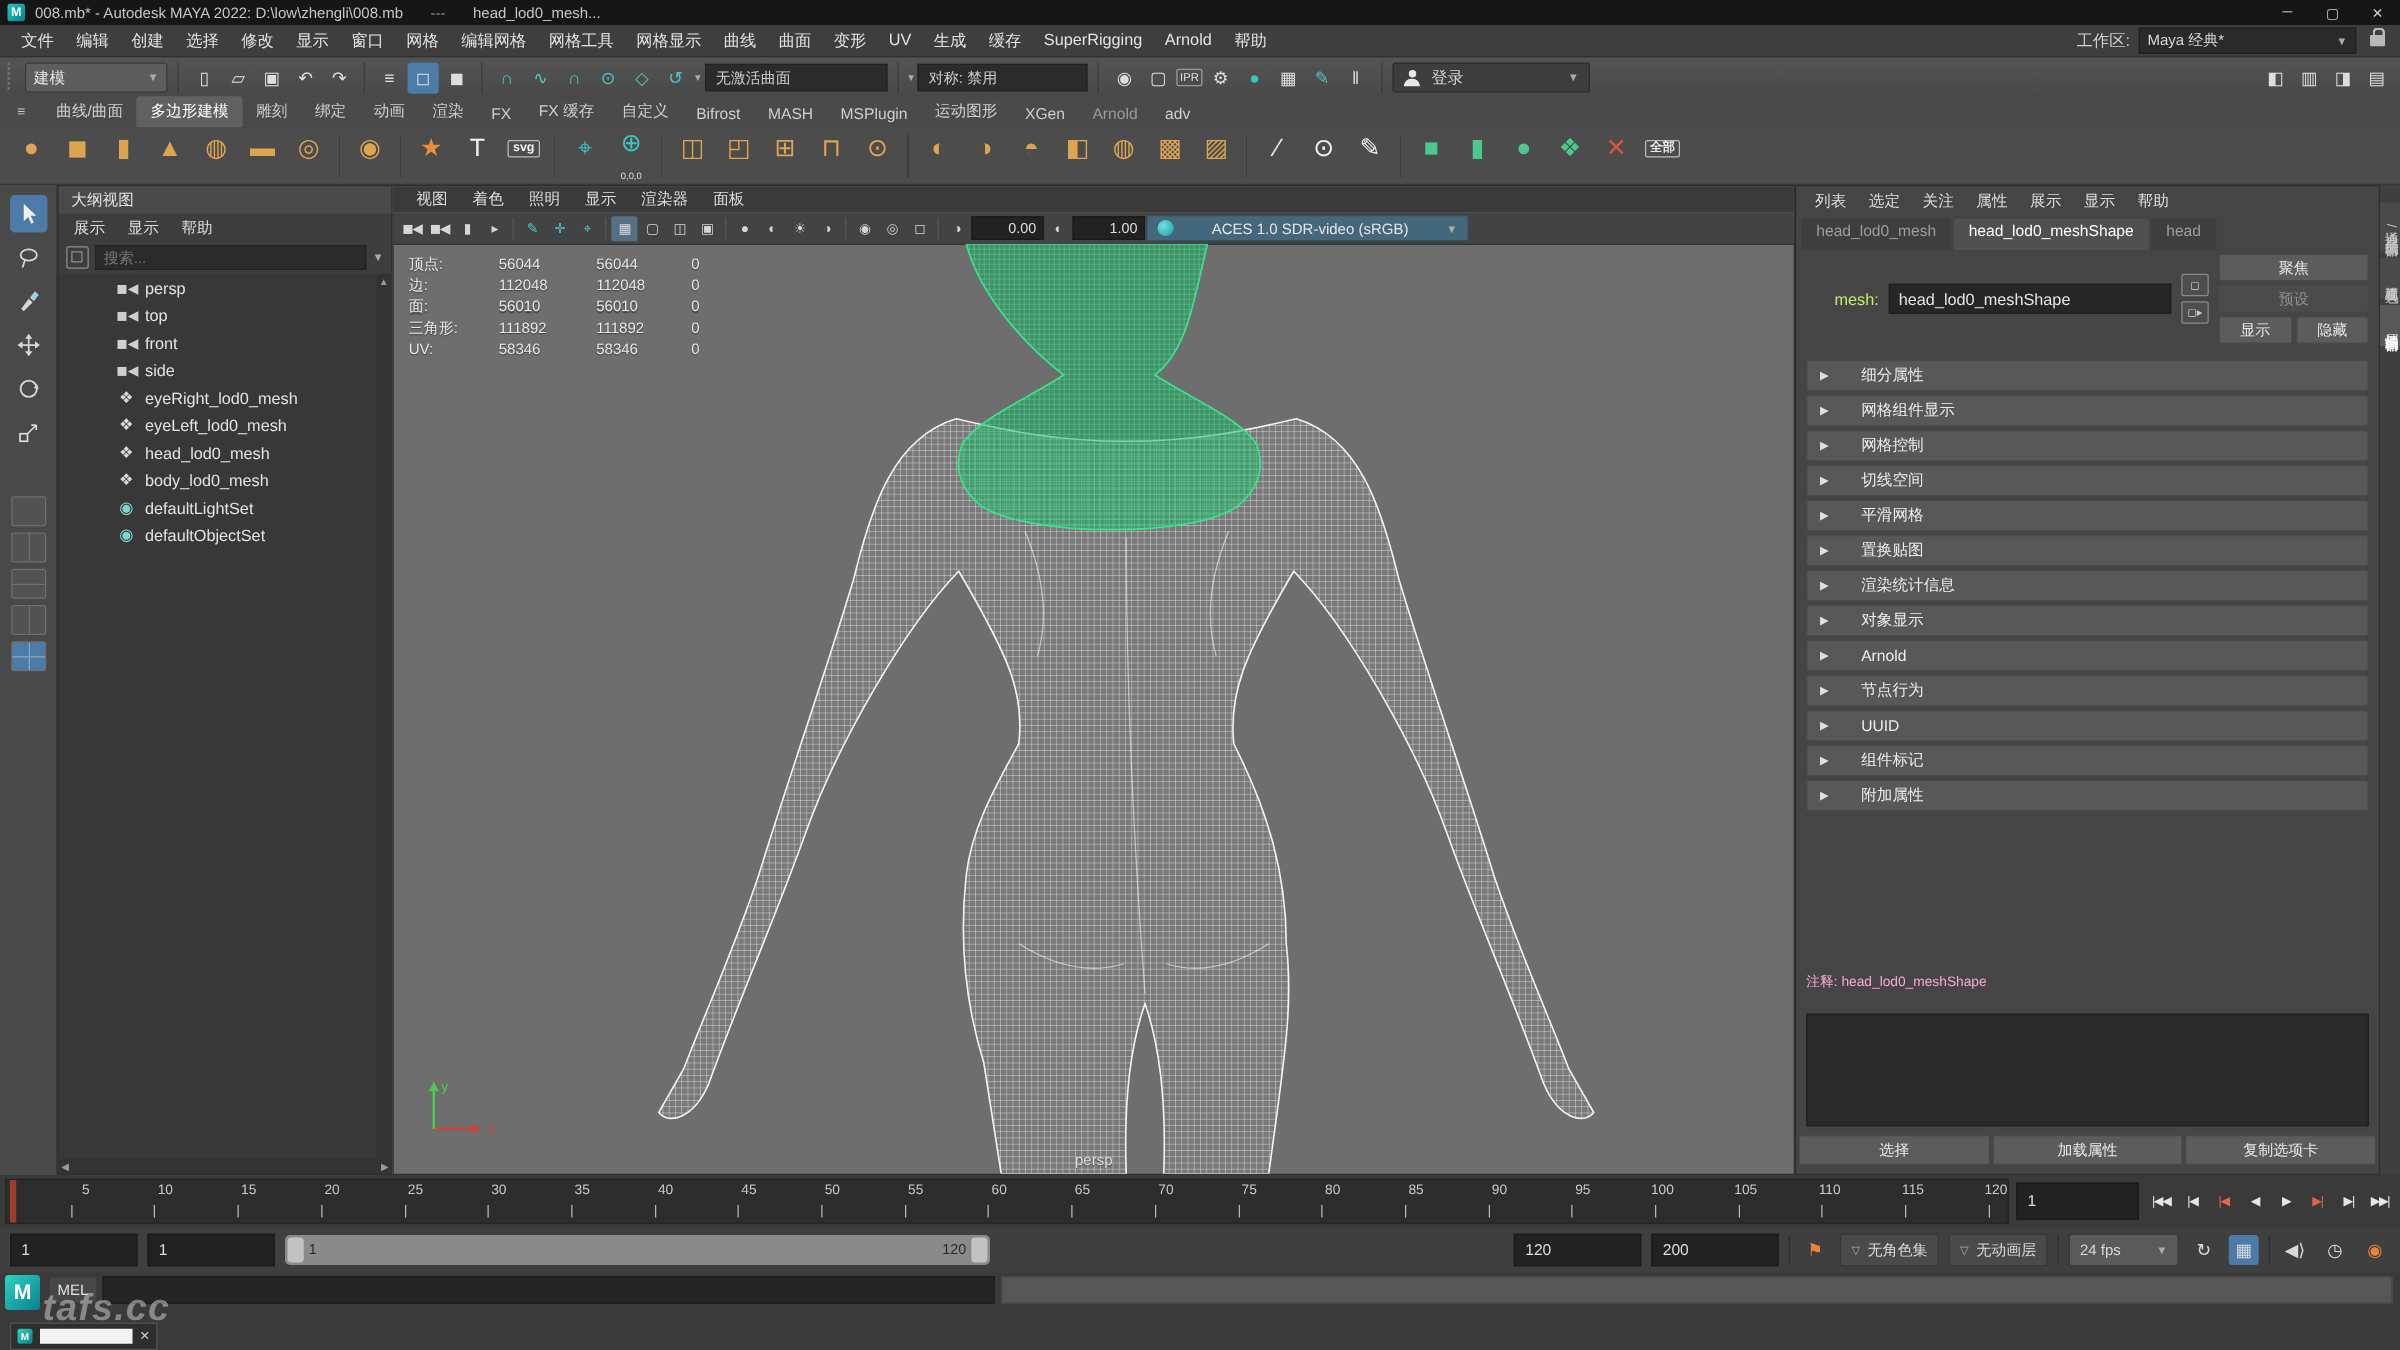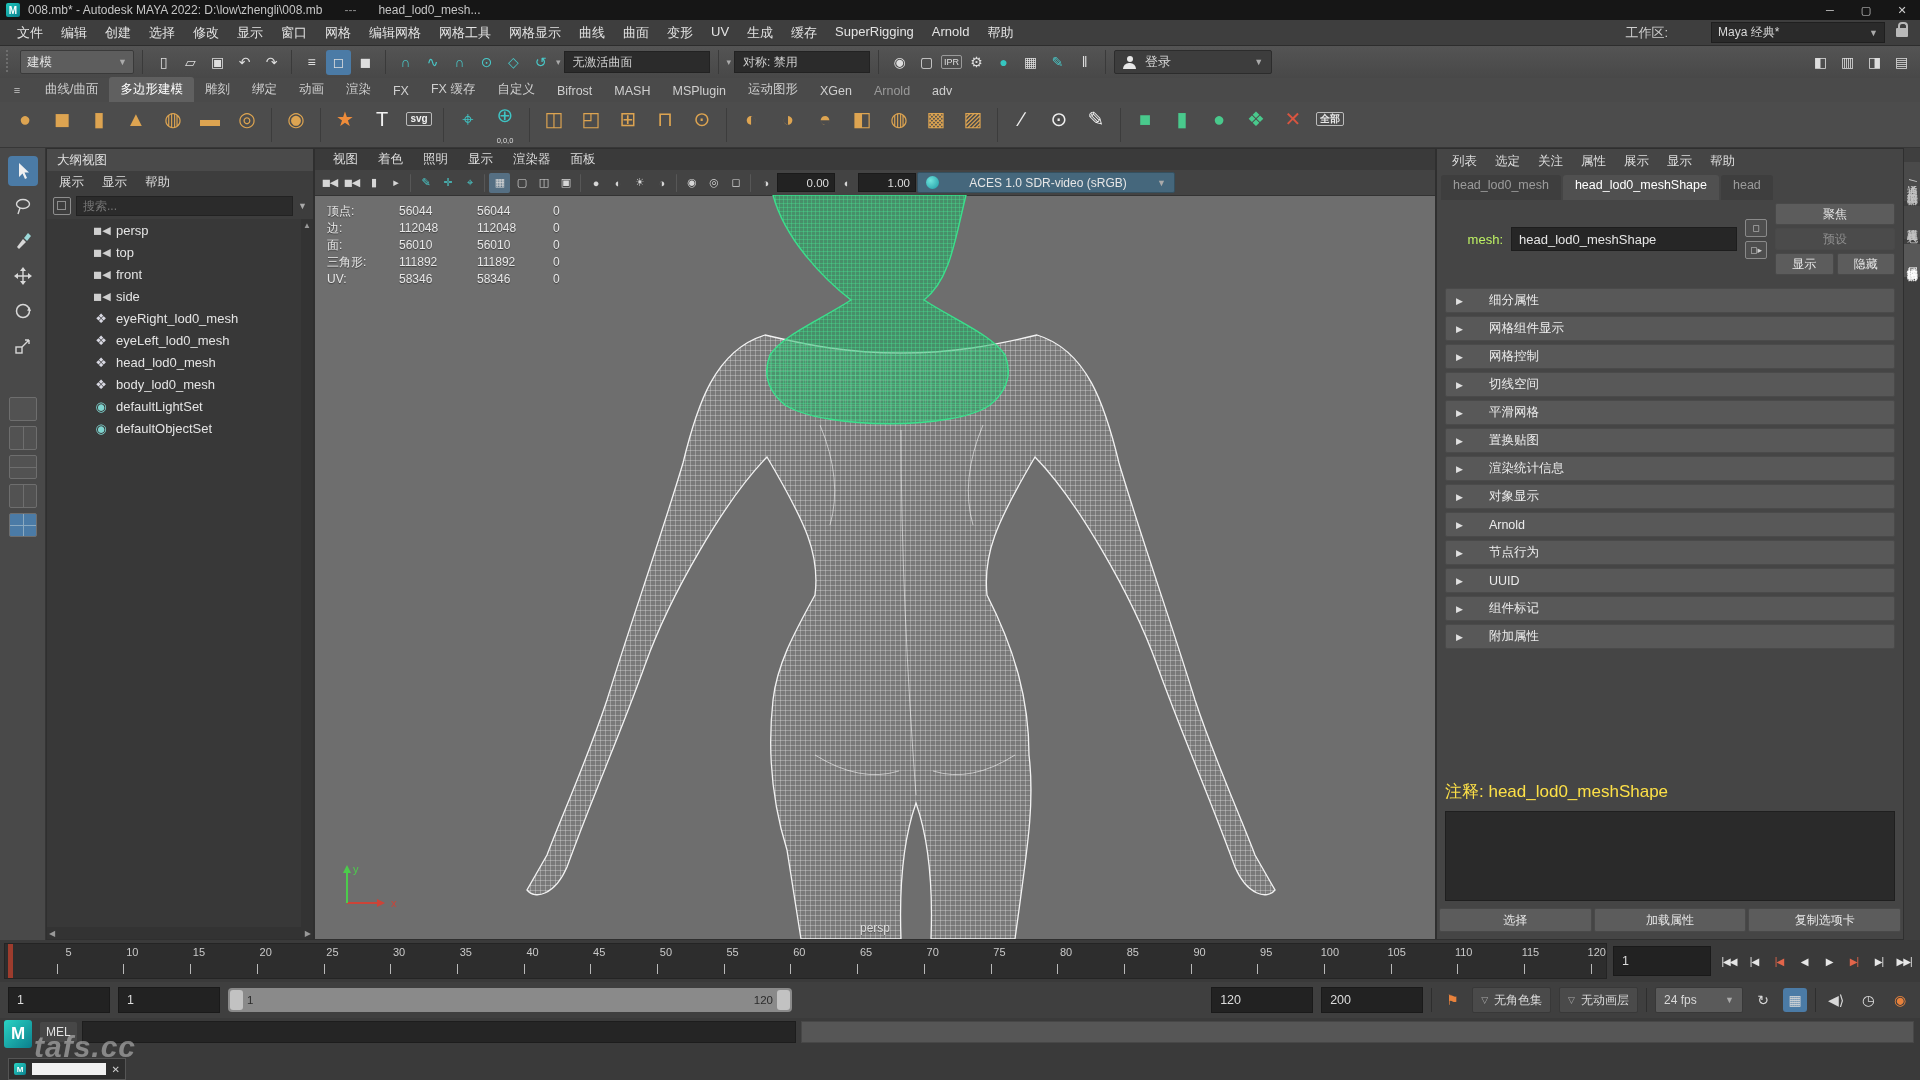--- a/index.html
+++ b/index.html
@@ -14,21 +14,21 @@
   .title-sep{color:#8a8a8a;font-size:12px;margin:0 14px;}
   .win-btns{margin-left:auto;display:flex;height:100%;}
   .win-btn{width:36px;height:100%;display:flex;align-items:center;justify-content:center;color:#cfcfcf;font-size:11px;}
   
   .menubar{left:0;top:20px;width:1920px;height:26px;background:#3e3e3e;border-bottom:1px solid #2d2d2d;
            display:flex;align-items:center;padding:0 8px;box-sizing:border-box;}
   .menu-item{padding:3px 9px;color:#e3e3e3;white-space:nowrap;}
   .workspace{margin-left:auto;display:flex;align-items:center;gap:7px;}
   .ws-label{color:#cfcfcf;}
   .ws-select{width:160px;height:19px;background:#2a2a2a;border:1px solid #1f1f1f;display:flex;align-items:center;
-             padding:0 6px;color:#d8d8d8;font-size:12px;justify-content:space-between;margin-left:36px;}
+             padding:0 6px;color:#d8d8d8;font-size:12px;justify-content:space-between;}
   .caret{font-size:9px;color:#aaa;}
   .lock{width:12px;height:9px;background:#b9b9b9;border-radius:1px;position:relative;margin:0 4px;}
   .lock:before{content:"";position:absolute;left:2px;top:-6px;width:6px;height:6px;border:2px solid #b9b9b9;border-bottom:none;border-radius:4px 4px 0 0;}
   
   .statusline{left:0;top:46px;width:1920px;height:32px;background:linear-gradient(#545454,#484848);
               display:flex;align-items:center;gap:3px;padding:0 6px;box-sizing:border-box;}
   .grip{width:7px;height:24px;background:repeating-linear-gradient(to bottom,#6e6e6e 0 2px,transparent 2px 4px);
         background-size:2px 100%;background-repeat:repeat-y;margin-right:4px;flex:none;}
   .mode-select{width:100px;height:22px;background:#5d5d5d;border:1px solid #3a3a3a;border-radius:2px;display:flex;
                align-items:center;justify-content:space-between;padding:0 6px;font-size:12.5px;color:#e6e6e6;}
@@ -135,21 +135,21 @@
           display:flex;align-items:center;justify-content:center;}
   .ae-btn.dim{color:#8f8f8f;background:#4b4b4b;text-align:center;}
   .ae-btnrow{display:flex;gap:3px;}
   .ae-btnrow .ae-btn{flex:1;}
   .ae-sections{padding:10px 8px 0;display:flex;flex-direction:column;gap:3px;flex:none;}
   .ae-section{height:23px;background:#585858;border:1px solid #4a4a4a;border-radius:2px;display:flex;align-items:center;
               padding:0 10px;gap:26px;font-size:12.5px;color:#ececec;}
   .ae-section .tri{font-size:9px;color:#e0e0e0;}
   .ae-spacer{flex:1;}
   .ae-notes{flex:none;padding:4px 8px;}
-  .ae-notes-label{font-size:17px;color:#fde047;margin-bottom:8px;}
+  .ae-notes-label{font-size:11px;color:#f9a8d4;margin-bottom:18px;}
   .ae-notes-box{height:88px;background:#2a2a2a;border:1px solid #1f1f1f;}
   .ae-footer{height:28px;display:flex;gap:2px;padding:3px 2px;flex:none;}
   .ae-footer .ae-btn{flex:1;height:22px;}
   
   .side-tabs{left:1904px;top:148px;width:16px;height:792px;background:#3f3f3f;display:flex;flex-direction:column;
              gap:5px;padding-top:14px;box-sizing:border-box;align-items:center;}
   .side-tab{writing-mode:vertical-rl;font-size:11px;color:#c4c4c4;background:#4a4a4a;padding:14px 1px;
             border-radius:0 2px 2px 0;letter-spacing:1px;}
   .side-tab.active{background:#585858;color:#fff;}
   

